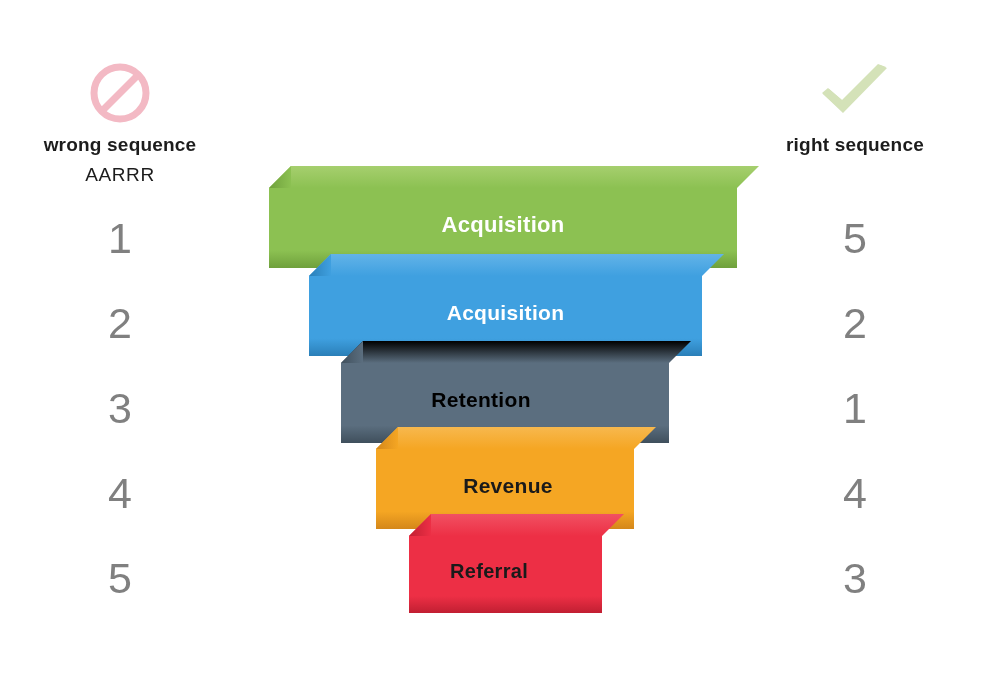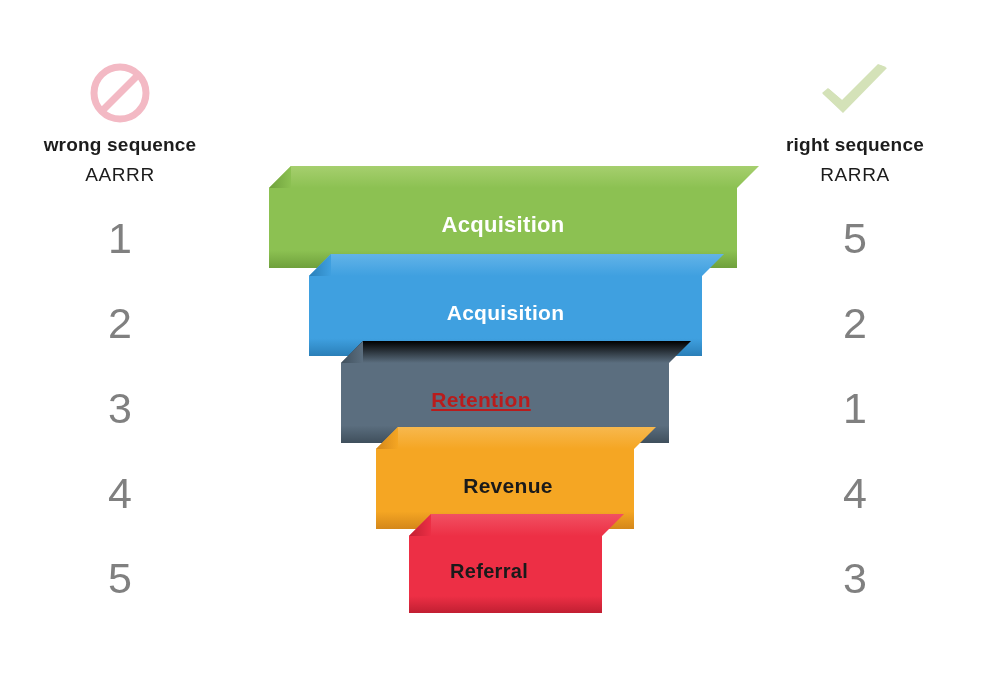--- a/index.html
+++ b/index.html
@@ -63,21 +63,20 @@
   </div>
 
   <div class="badge" id="badge-right">
     <div class="badge-icon">
       <svg width="74" height="60" viewBox="0 0 74 60" aria-hidden="true">
         <path d="M5 31 L24 48 L68 4 L60 1 L24 37 L11 26 Z" fill="#d4e2b8"></path>
         <path d="M4 30 L25 50 L69 5 L62 2 L25 38 L10 25 Z" fill="#d4e2b8"></path>
       </svg>
     </div>
     <div class="badge-line1">right sequence</div>
-    <div class="badge-line2">RARRA</div>
   </div>
 
   <div class="numcol" id="numcol-left">
     <div class="num">1</div>
     <div class="num">2</div>
     <div class="num">3</div>
     <div class="num">4</div>
     <div class="num">5</div>
   </div>
 
@@ -161,21 +160,21 @@
               <stop offset="0%" stop-color="#5b6e7f"></stop>
               <stop offset="78%" stop-color="#5b6e7f"></stop>
               <stop offset="100%" stop-color="#3f4f5c"></stop>
             </linearGradient>
           </defs>
           <path d="M22 0 H350 L328 22 H0 Z" fill="url(#ftop2)"></path>
           <path d="M22 0 L0 22 V102 L22 80 Z" fill="url(#fside2)"></path>
           <path d="M0 22 H328 V102 H0 Z" fill="url(#ffront2)"></path>
         </svg>
       </div>
-      <div class="slab-label" style="left: 310px; width: 280px; top: 387.88px; font-size: 21px; color: #b91c1c; text-decoration: underline;">Retention</div>
+      <div class="slab-label" style="left: 310px; width: 280px; top: 387.88px; font-size: 21px; color: #000000;">Retention</div>
       <div class="arrow" style="left: 461px; top: 431px;">
         <svg width="48" height="40" viewBox="0 0 48 40">
           <path d="M13 0 H35 V16 H44 L24 40 L4 16 H13 Z" fill="#4d4d4d"></path>
         </svg>
       </div>
       <div class="slab" style="left: 345px; top: 427px; width: 280px; height: 102px;">
         <svg width="280" height="102" viewBox="0 0 280 102">
           <defs>
             <linearGradient id="ftop3" x1="0" y1="0" x2="0" y2="1">
               <stop offset="0%" stop-color="#f7b84e"></stop>

